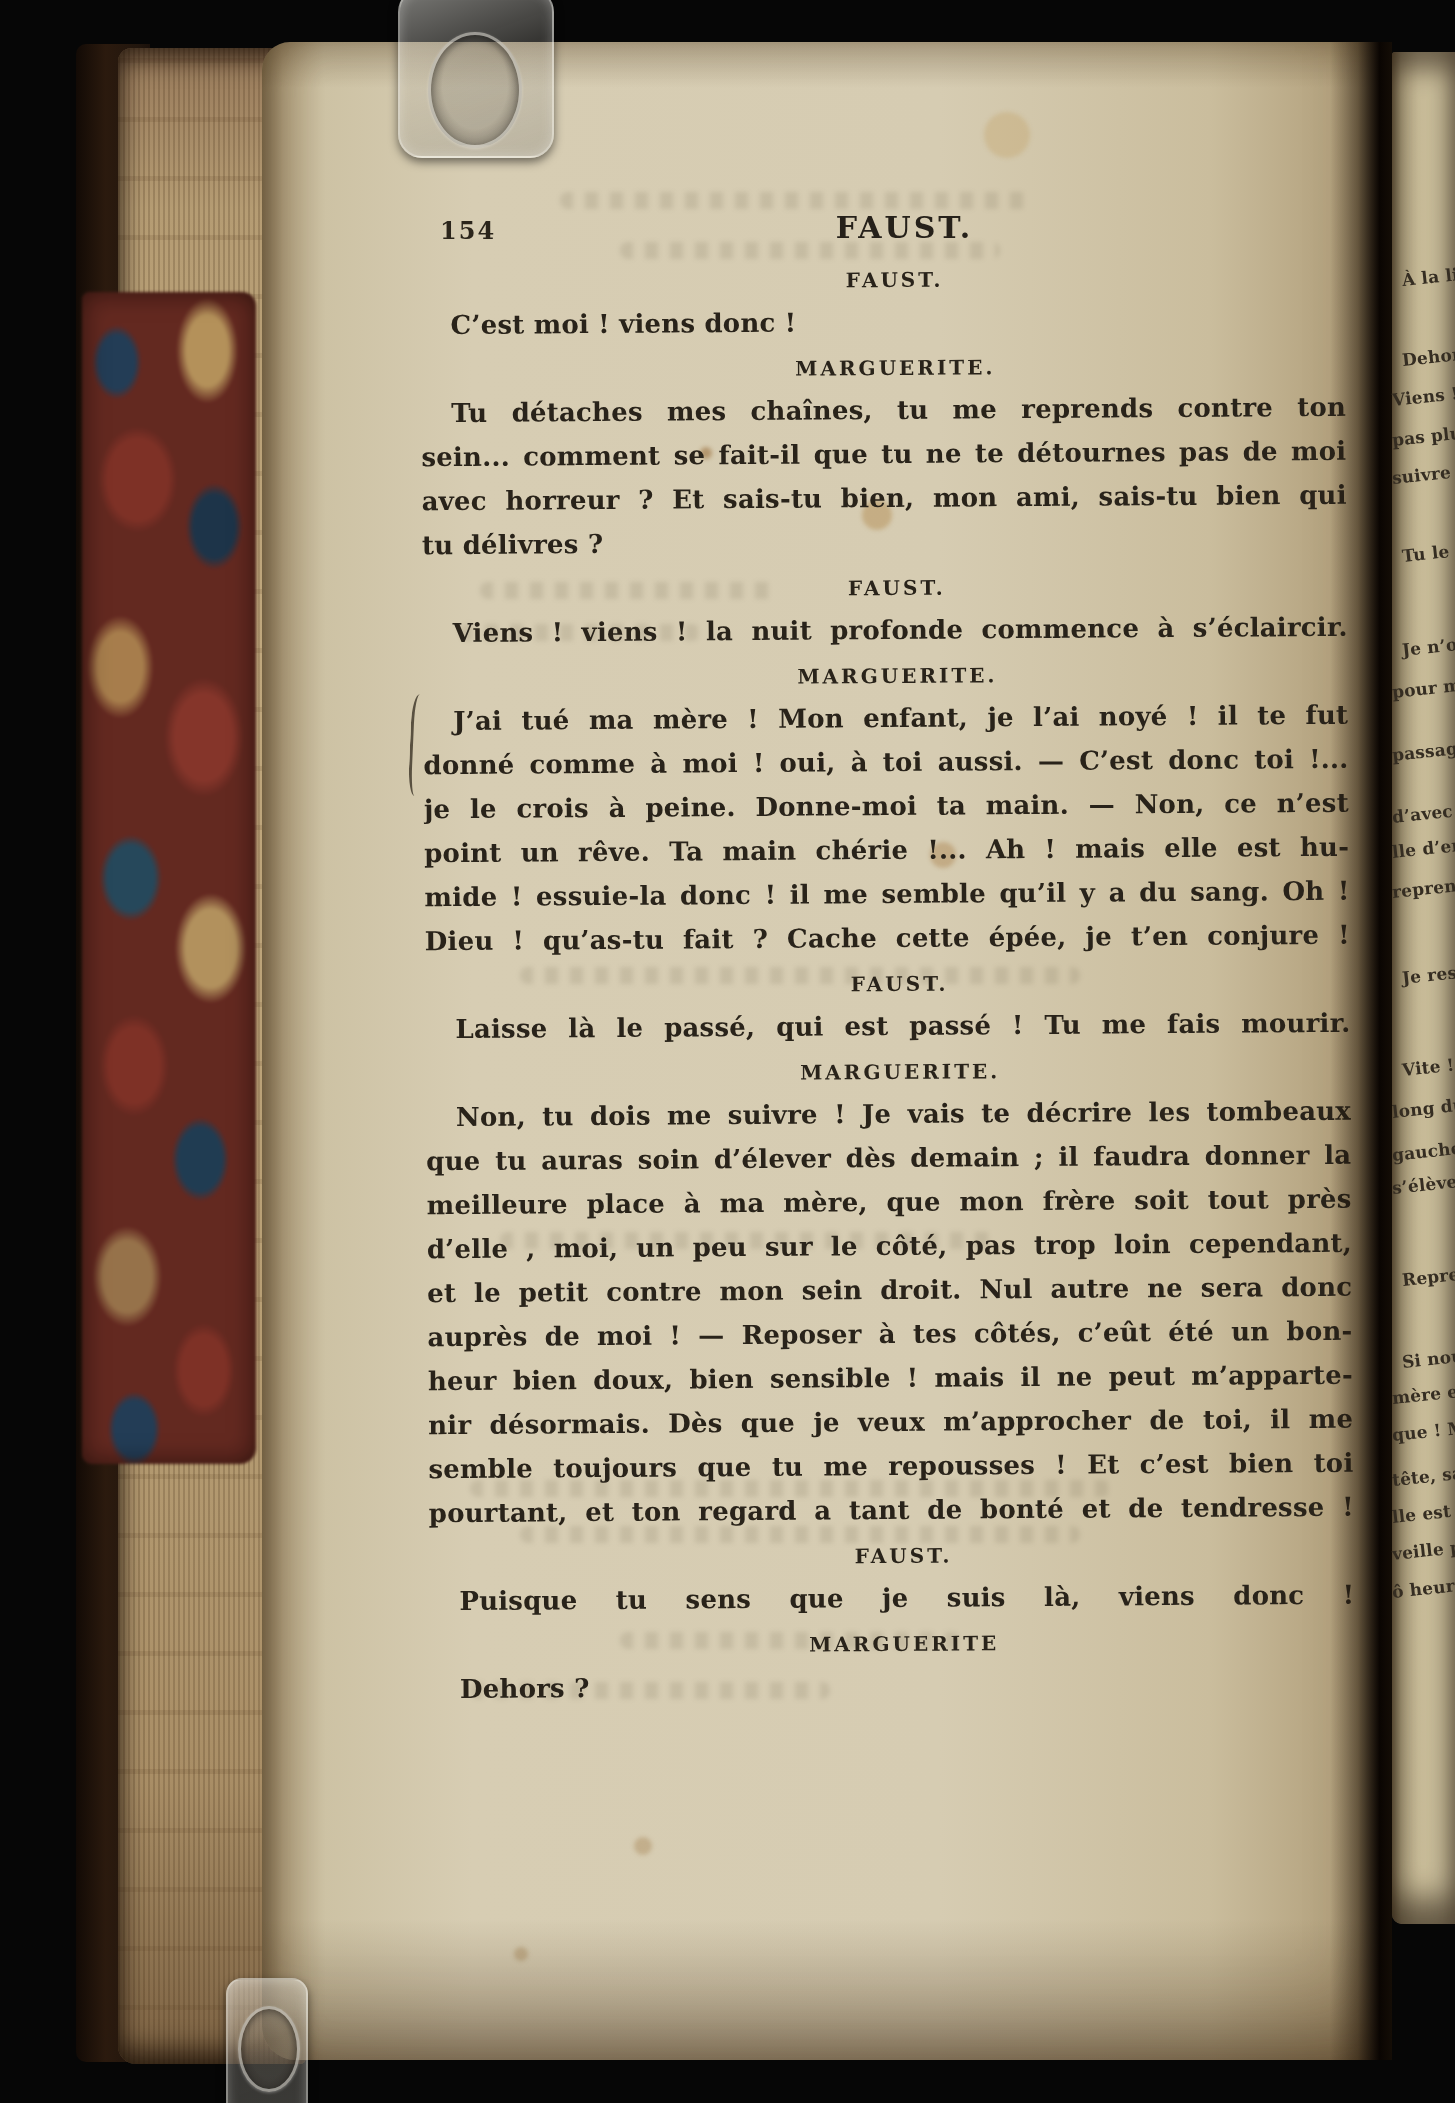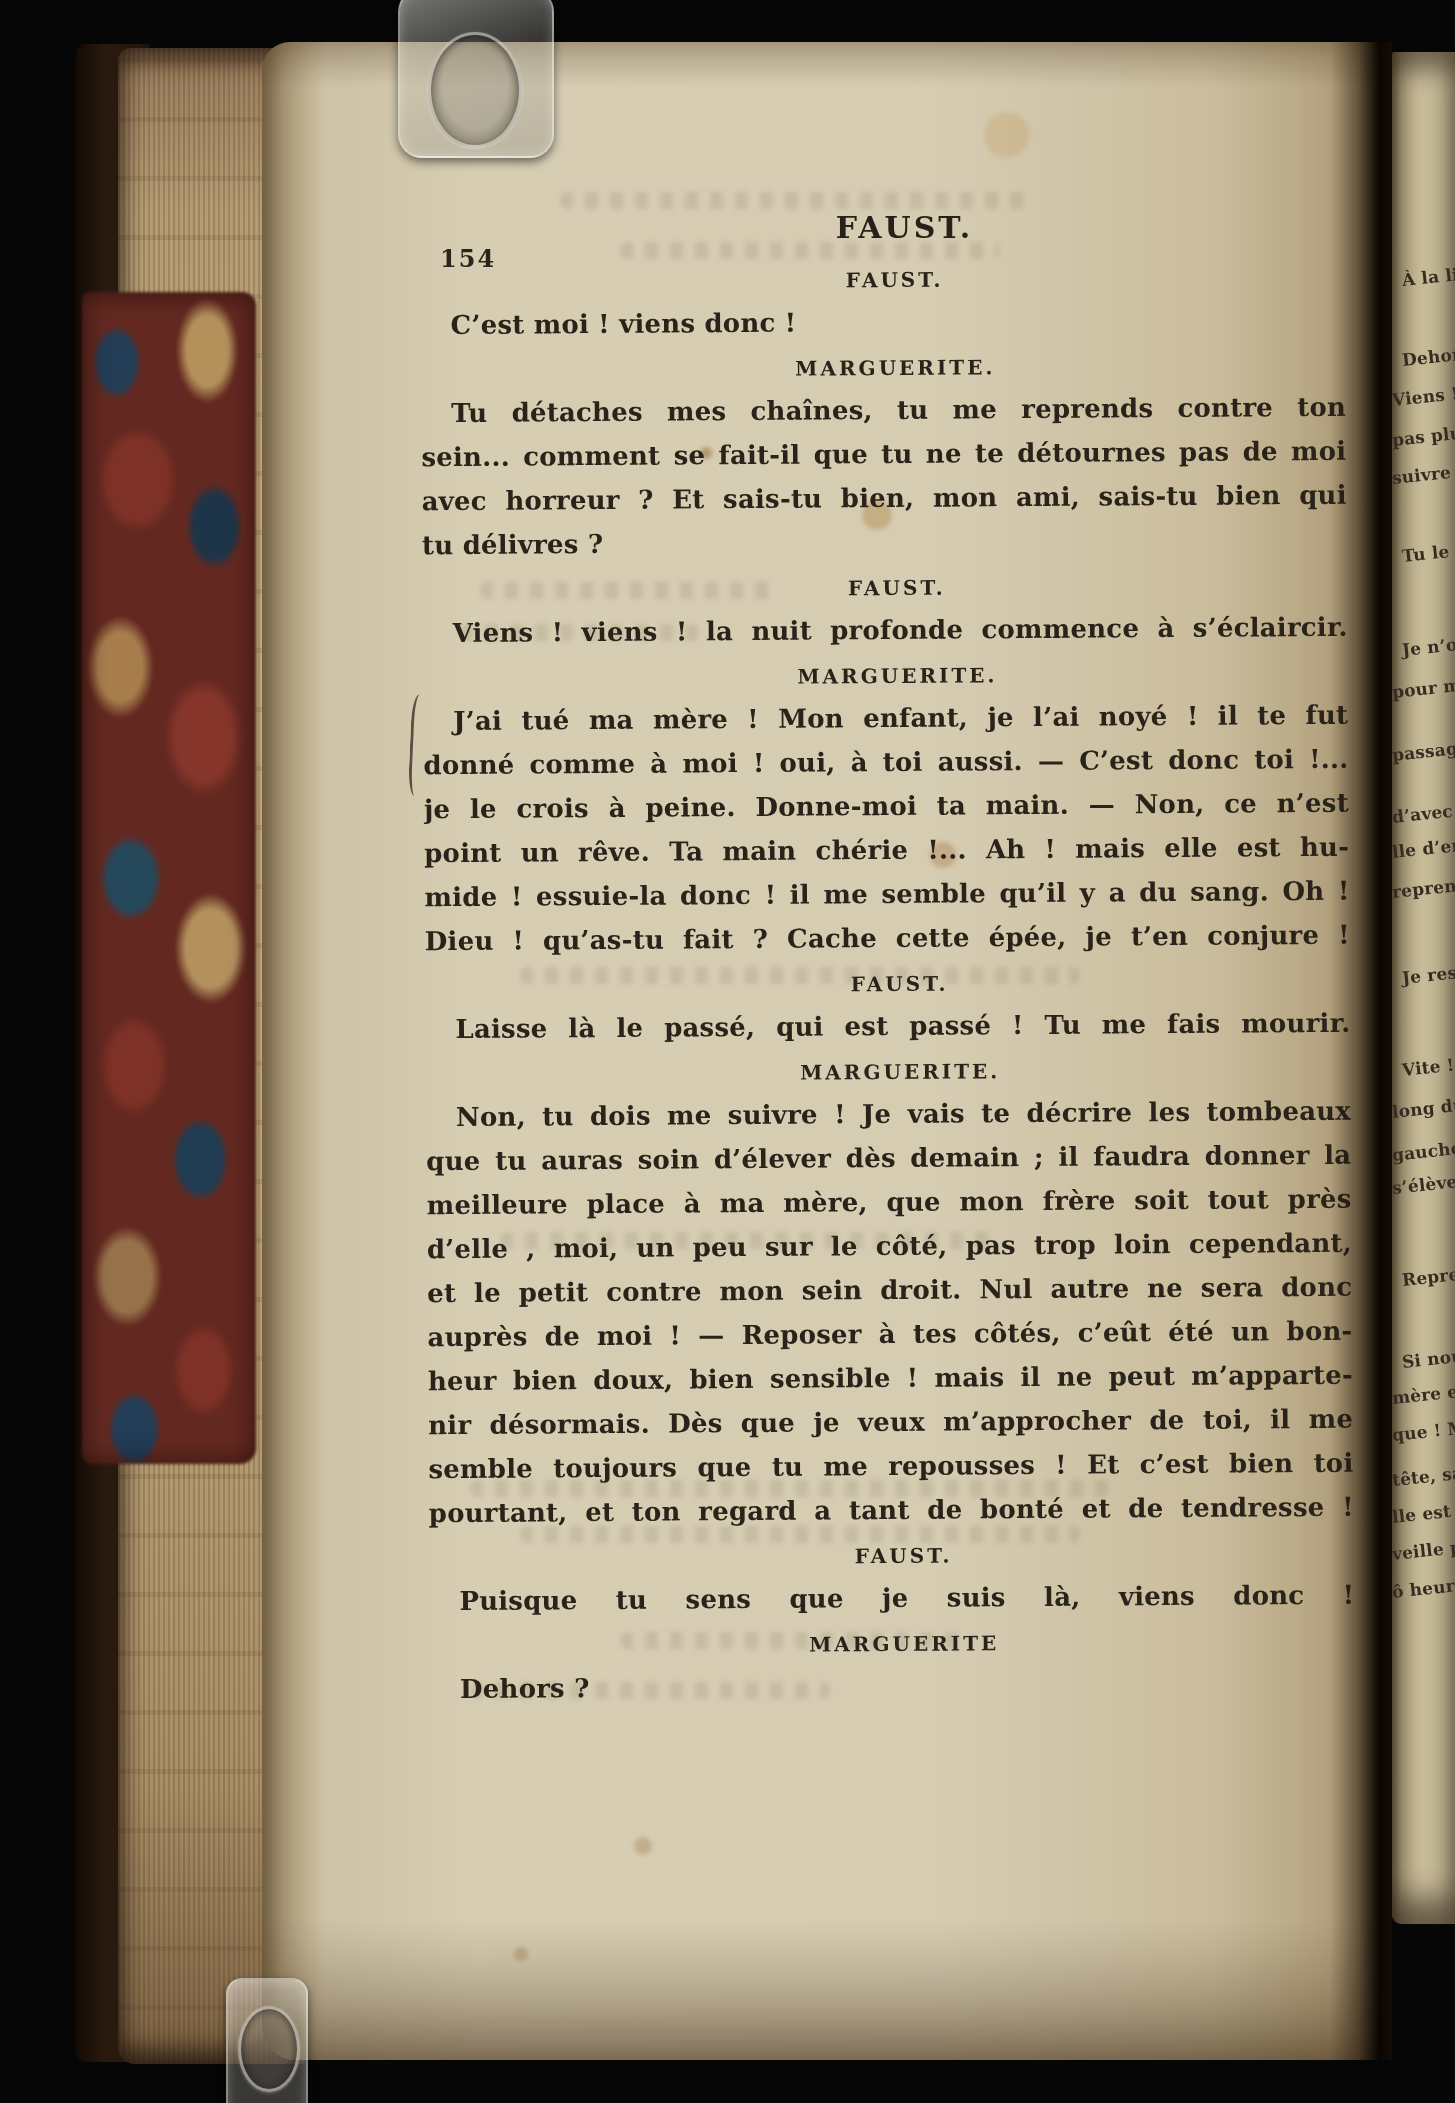--- a/index.html
+++ b/index.html
@@ -47,21 +47,21 @@
     background:linear-gradient(90deg,rgba(25,15,5,0) 0,rgba(28,17,6,.45) 45%,#0a0502 80%,#140d06 100%);}
   .right-page{left:1392px;top:52px;width:63px;height:1872px;border-radius:3px 0 0 10px;
     background:linear-gradient(90deg,#8a7a58 0,#b9ac88 9px,#c9bc98 26px,#cfc3a0 100%);
     box-shadow:inset 0 18px 24px rgba(25,14,6,.5),inset 0 -26px 30px rgba(25,14,6,.55);}
   .frag{position:absolute;left:0;width:120px;font-size:17px;font-weight:bold;color:#352d22;
     white-space:nowrap;transform:rotate(-6deg);transform-origin:left center;letter-spacing:.2px;}
   .frag.ind{left:10px;}
 
   
   .header-row{position:absolute;left:158px;top:168px;width:925px;height:44px;}
-  .pagenum{position:absolute;left:20px;top:6px;font-size:24px;font-weight:bold;letter-spacing:2px;color:#2b251b;margin-top:28px;}
+  .pagenum{position:absolute;left:20px;top:6px;font-size:24px;font-weight:bold;letter-spacing:2px;color:#2b251b;}
   .runtitle{position:absolute;left:0;width:100%;text-align:center;font-size:30px;font-weight:bold;
     letter-spacing:3px;color:#26211a;transform:translateX(22px);}
   #print-block{position:absolute;left:158px;top:214px;width:925px;color:#29231a;
     transform:rotate(-.4deg);transform-origin:50% 0;}
   #print-block div{overflow:hidden;}
   .speaker{height:44px;line-height:48px;text-align:center;font-size:20px;font-weight:bold;
     letter-spacing:3px;transform:translateX(12px);}
   .speech,.pline{height:44px;line-height:44px;font-size:26px;font-weight:bold;letter-spacing:.2px;}
   .speech{padding-left:30px;}
   .pline.first{text-indent:30px;}

